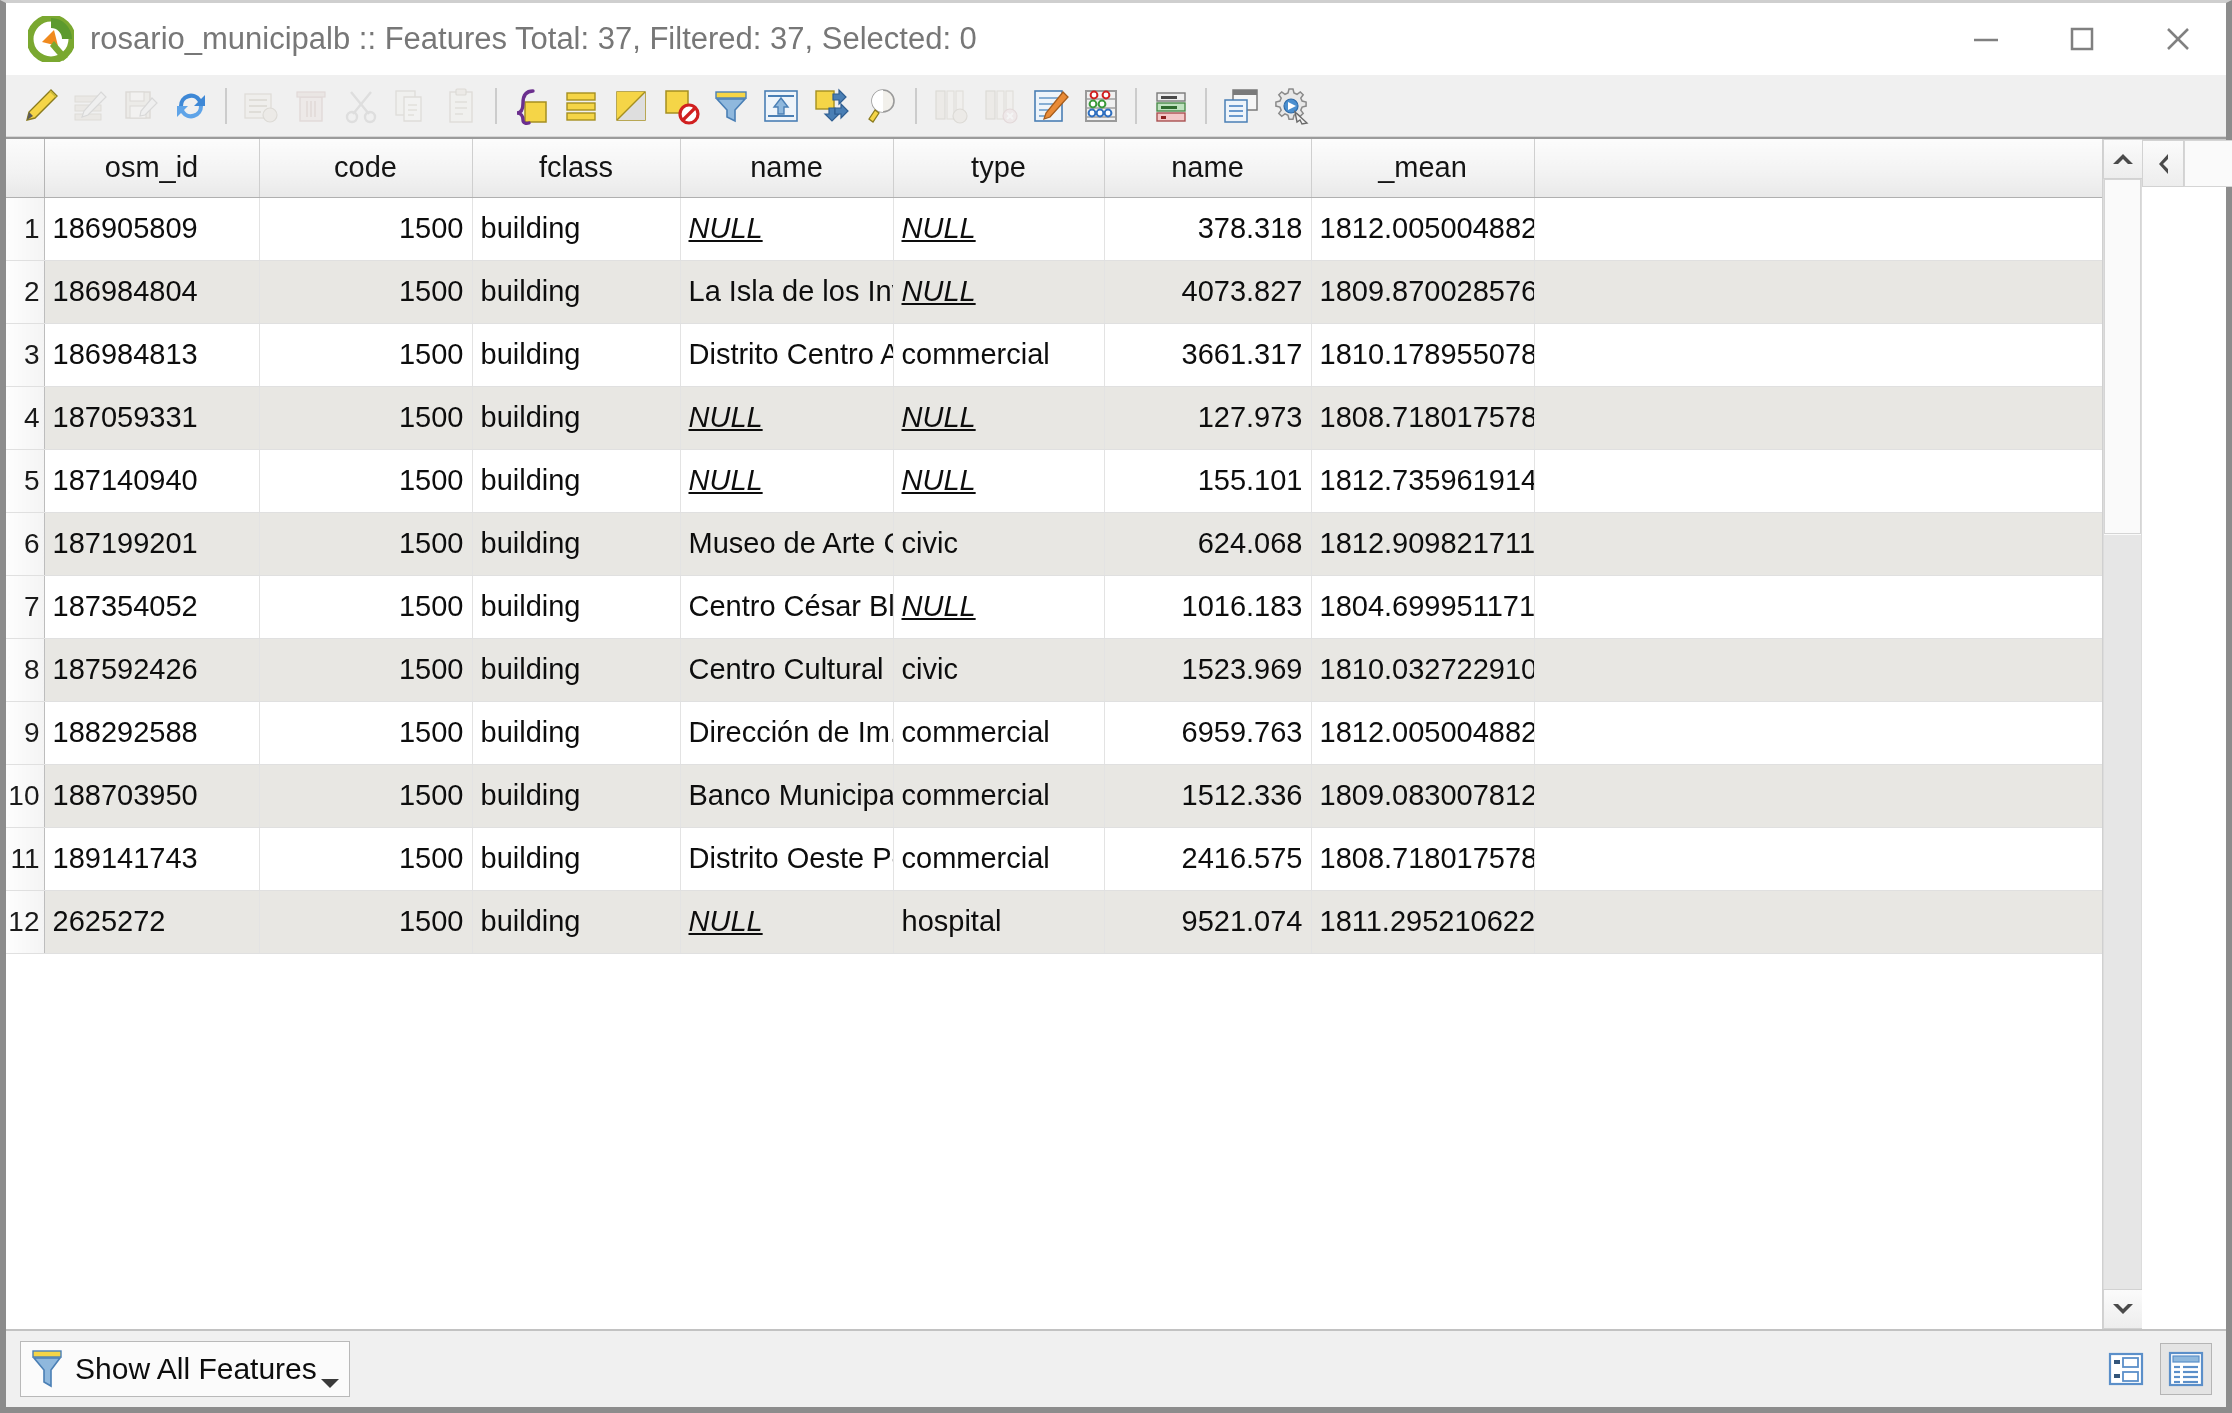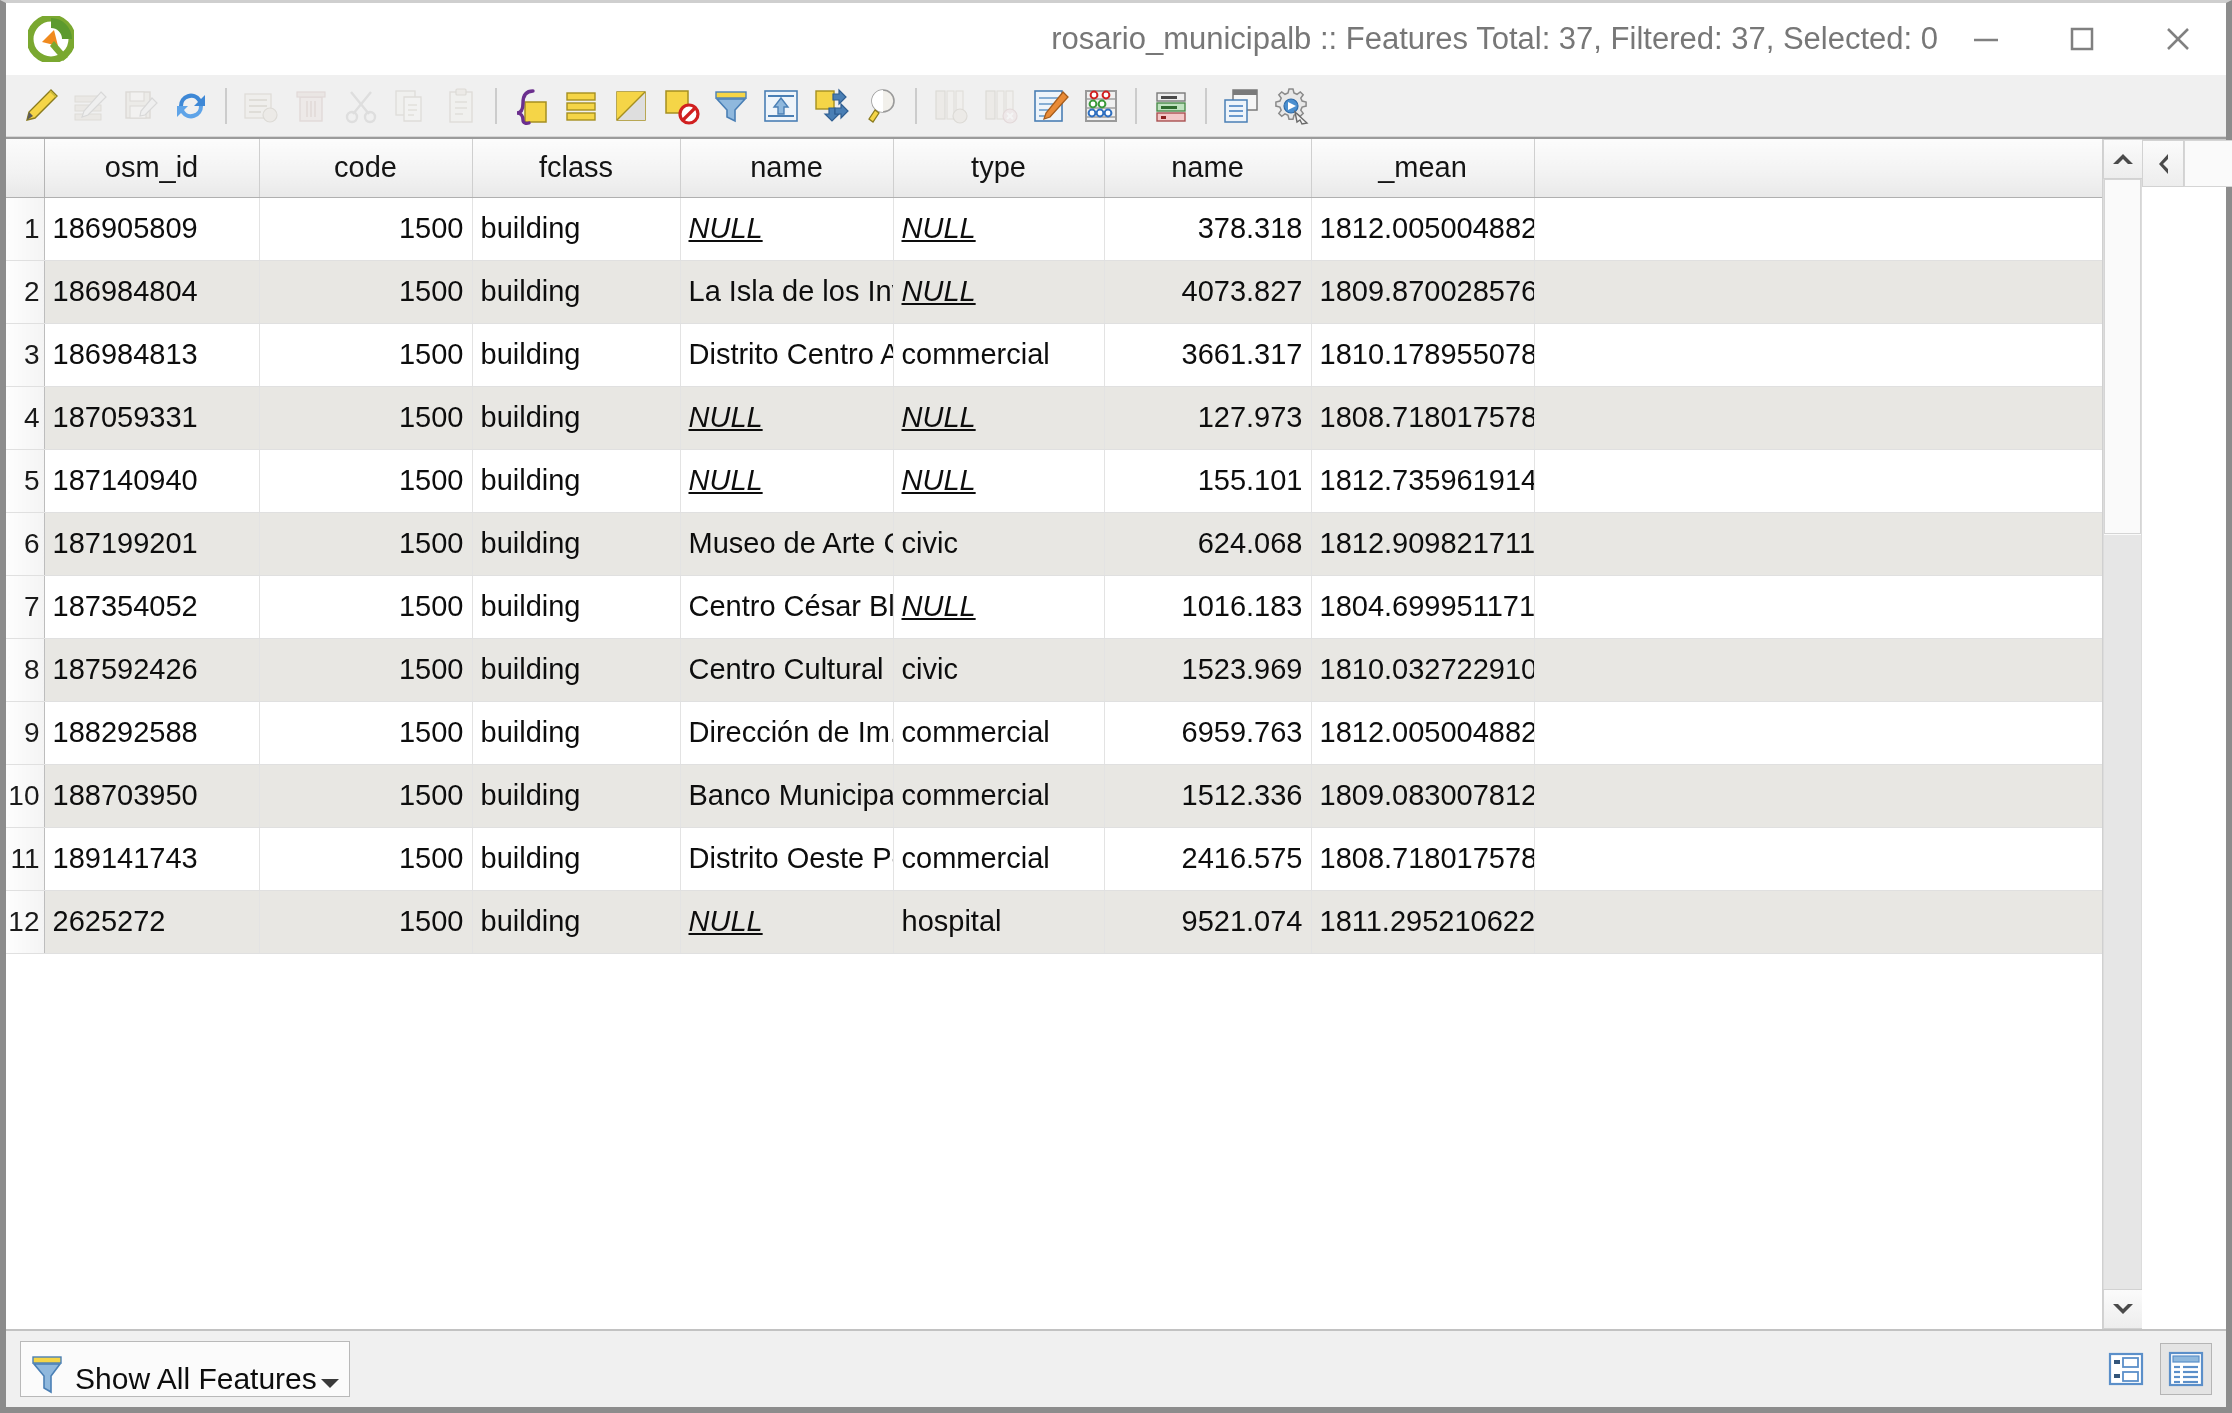--- a/index.html
+++ b/index.html
@@ -38,21 +38,20 @@
     margin-left: 22px; margin-right: 16px;
     flex: 0 0 auto;
     position: relative;
   }
   #title-text {
     font-size: 31px;
     color: #777777;
     letter-spacing: 0px;
     white-space: nowrap;
     flex: 1 1 auto;
-    text-align: right;
   }
   .winbtn {
     width: 96px; height: 70px;
     display: flex; align-items: center; justify-content: center;
     flex: 0 0 auto;
   }
   .winbtn svg { display: block; }
 
   
   #toolbar {
@@ -242,21 +241,21 @@
     display: flex;
     align-items: center;
     padding: 0 14px;
     border-top: 2px solid #c2c2c2;
   }
   #show-all-features {
     height: 56px;
     background: #fbfbfb;
     border: 1px solid #b9b9b9;
     display: flex;
-    align-items: flex-end;
+    align-items: center;
     padding: 0 8px 0 8px;
     flex: 0 0 auto;
   }
   #saf-label {
     font-size: 30px;
     color: #0d0d0d;
     margin-left: 10px;
     white-space: nowrap;
   }
   #saf-caret { margin-left: 2px; display:flex; align-items:flex-end; height:100%; padding-bottom:6px;}

